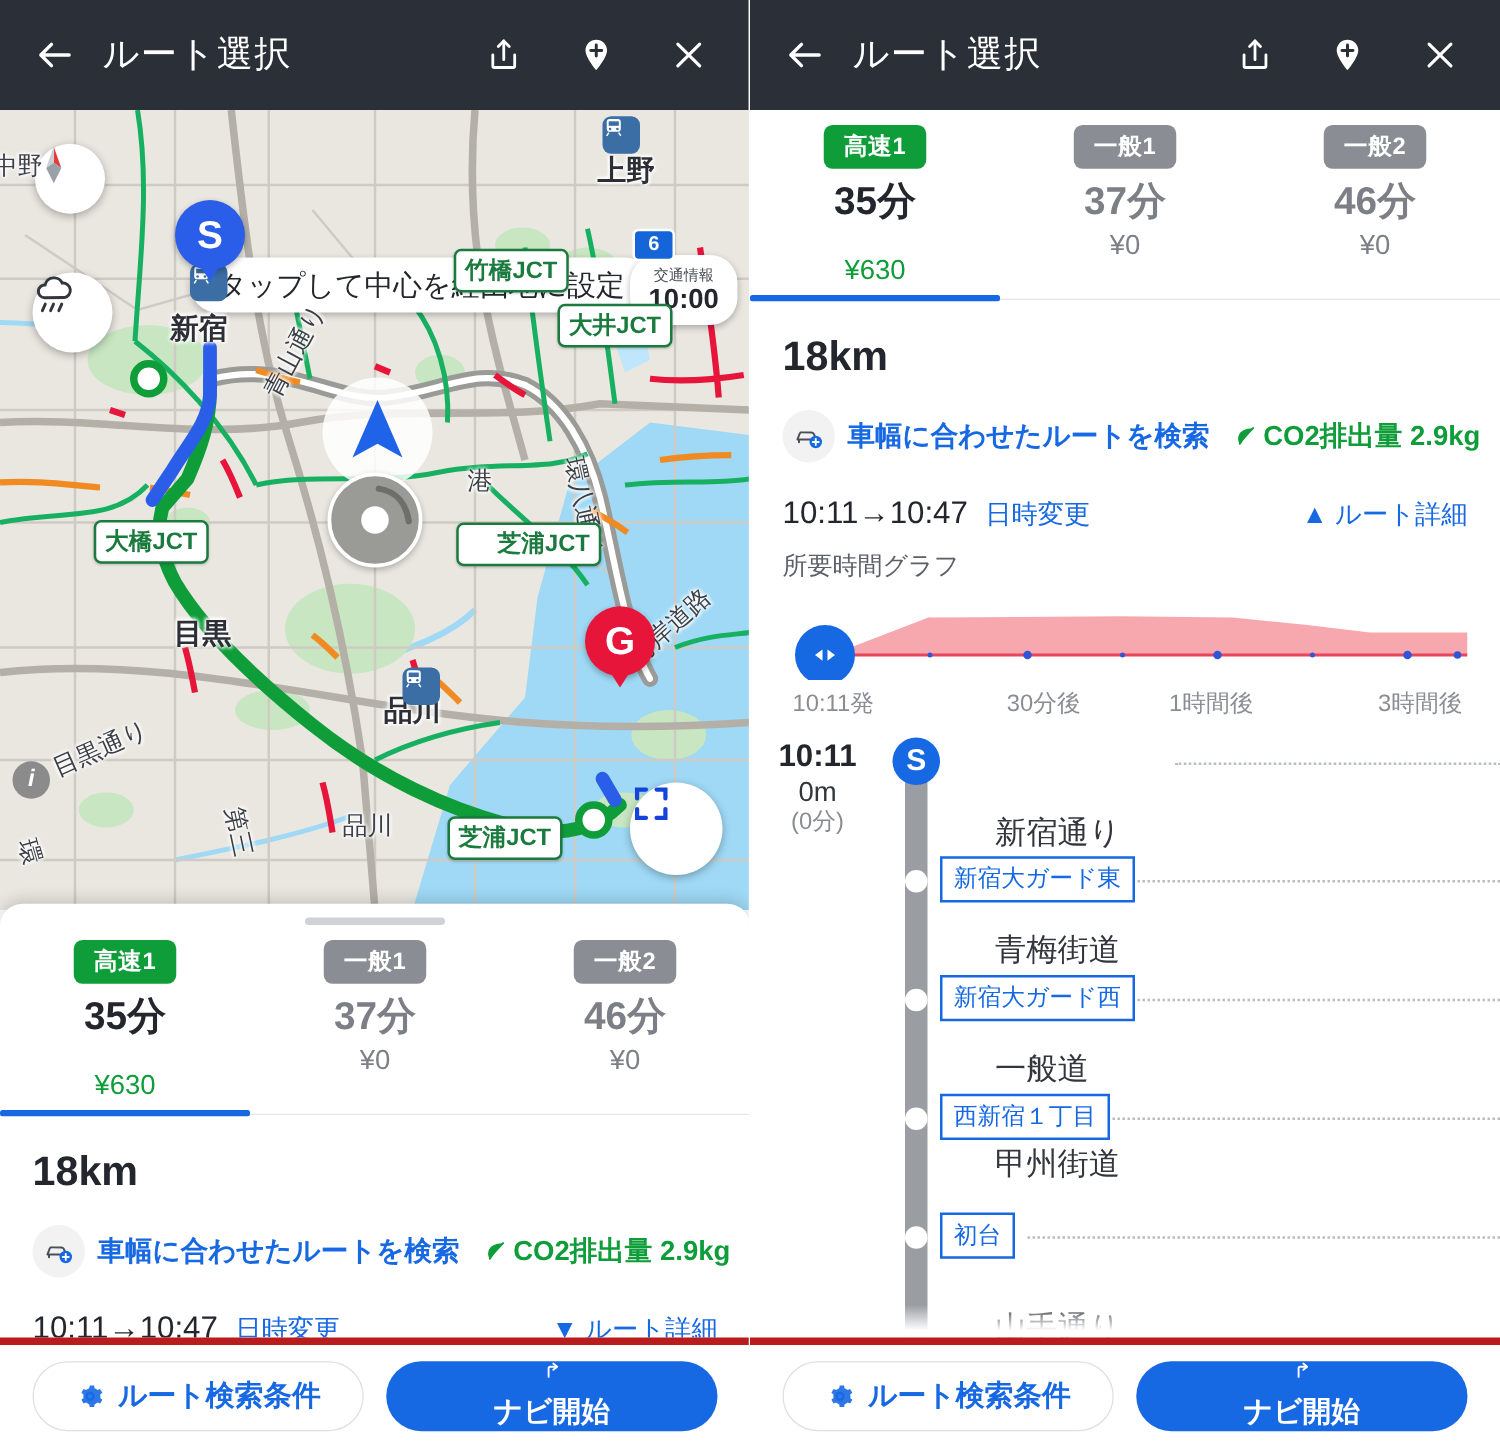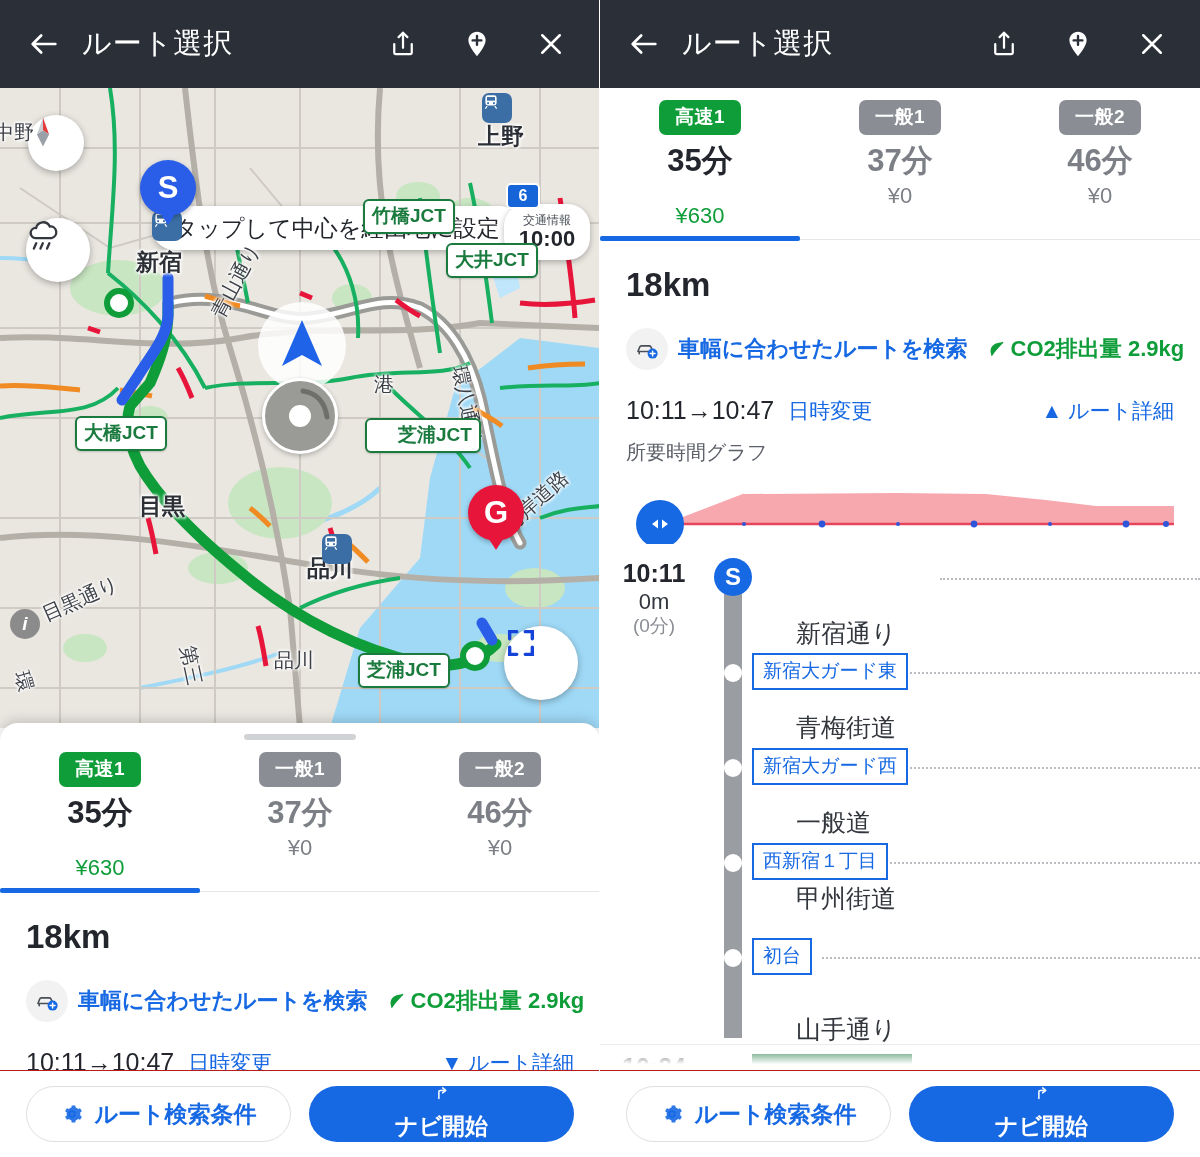--- a/index.html
+++ b/index.html
@@ -183,21 +183,21 @@
   .fade-cut {
     position:absolute; left:0; right:0; bottom:0; height: 26px;
     background: linear-gradient(to bottom, rgba(255,255,255,0) 0%, #fff 78%);
     z-index: 10; pointer-events:none;
   }
   .cut-rule { position:absolute; left:0; right:0; height:1px; background:#e8eaec; }
 
   
   .footer {
     position:absolute; left:0; bottom:0; width:600px; height: 87px; background:#fff;
-    border-top: 1px solid #b91c1c; display:flex; align-items:center; justify-content:center;
+    border-top: 6px solid #b91c1c; display:flex; align-items:center; justify-content:center;
     gap: 18px; z-index: 30;
   }
   .btn {
     display:flex; align-items:center; justify-content:center; gap: 10px;
     border-radius: 30px; font-size: 23px; font-weight:700; cursor:pointer; white-space:nowrap;
   }
   .btn-outline {
     width: 265px; height: 56px; border: 1px solid #dddfe2; color:#1668e3; background:#fff;
   }
   .btn-primary {
@@ -597,20 +597,26 @@
             <circle cx="348" cy="46" r="3.4"></circle>
             <circle cx="424" cy="46" r="2"></circle>
             <circle cx="500" cy="46" r="3.4"></circle>
             <circle cx="540" cy="46" r="3"></circle>
           </g>
           <circle cx="34" cy="46" r="24" fill="#1668e3"></circle>
           <path d="M26 46 L32 41.5 L32 50.5 Z" fill="#fff"></path>
           <path d="M42 46 L36 41.5 L36 50.5 Z" fill="#fff"></path>
         </svg>
       </div>
+      <div class="graph-axis">
+        <span>10:11発</span>
+        <span>30分後</span>
+        <span>1時間後</span>
+        <span>3時間後</span>
+      </div>
 
       <div class="itin" style="height: 480px;">
         <div class="rail" style="top: 19px; bottom: 0;"></div>
         <div class="marker-start">S</div>
 
         <div class="dotline" style="left: 340px; top: 20px;"></div>
 
         <div class="itin-time" style="position:absolute; left:0; top:0;">
           <div class="t">10:11</div>
           <div class="d">0m</div>

